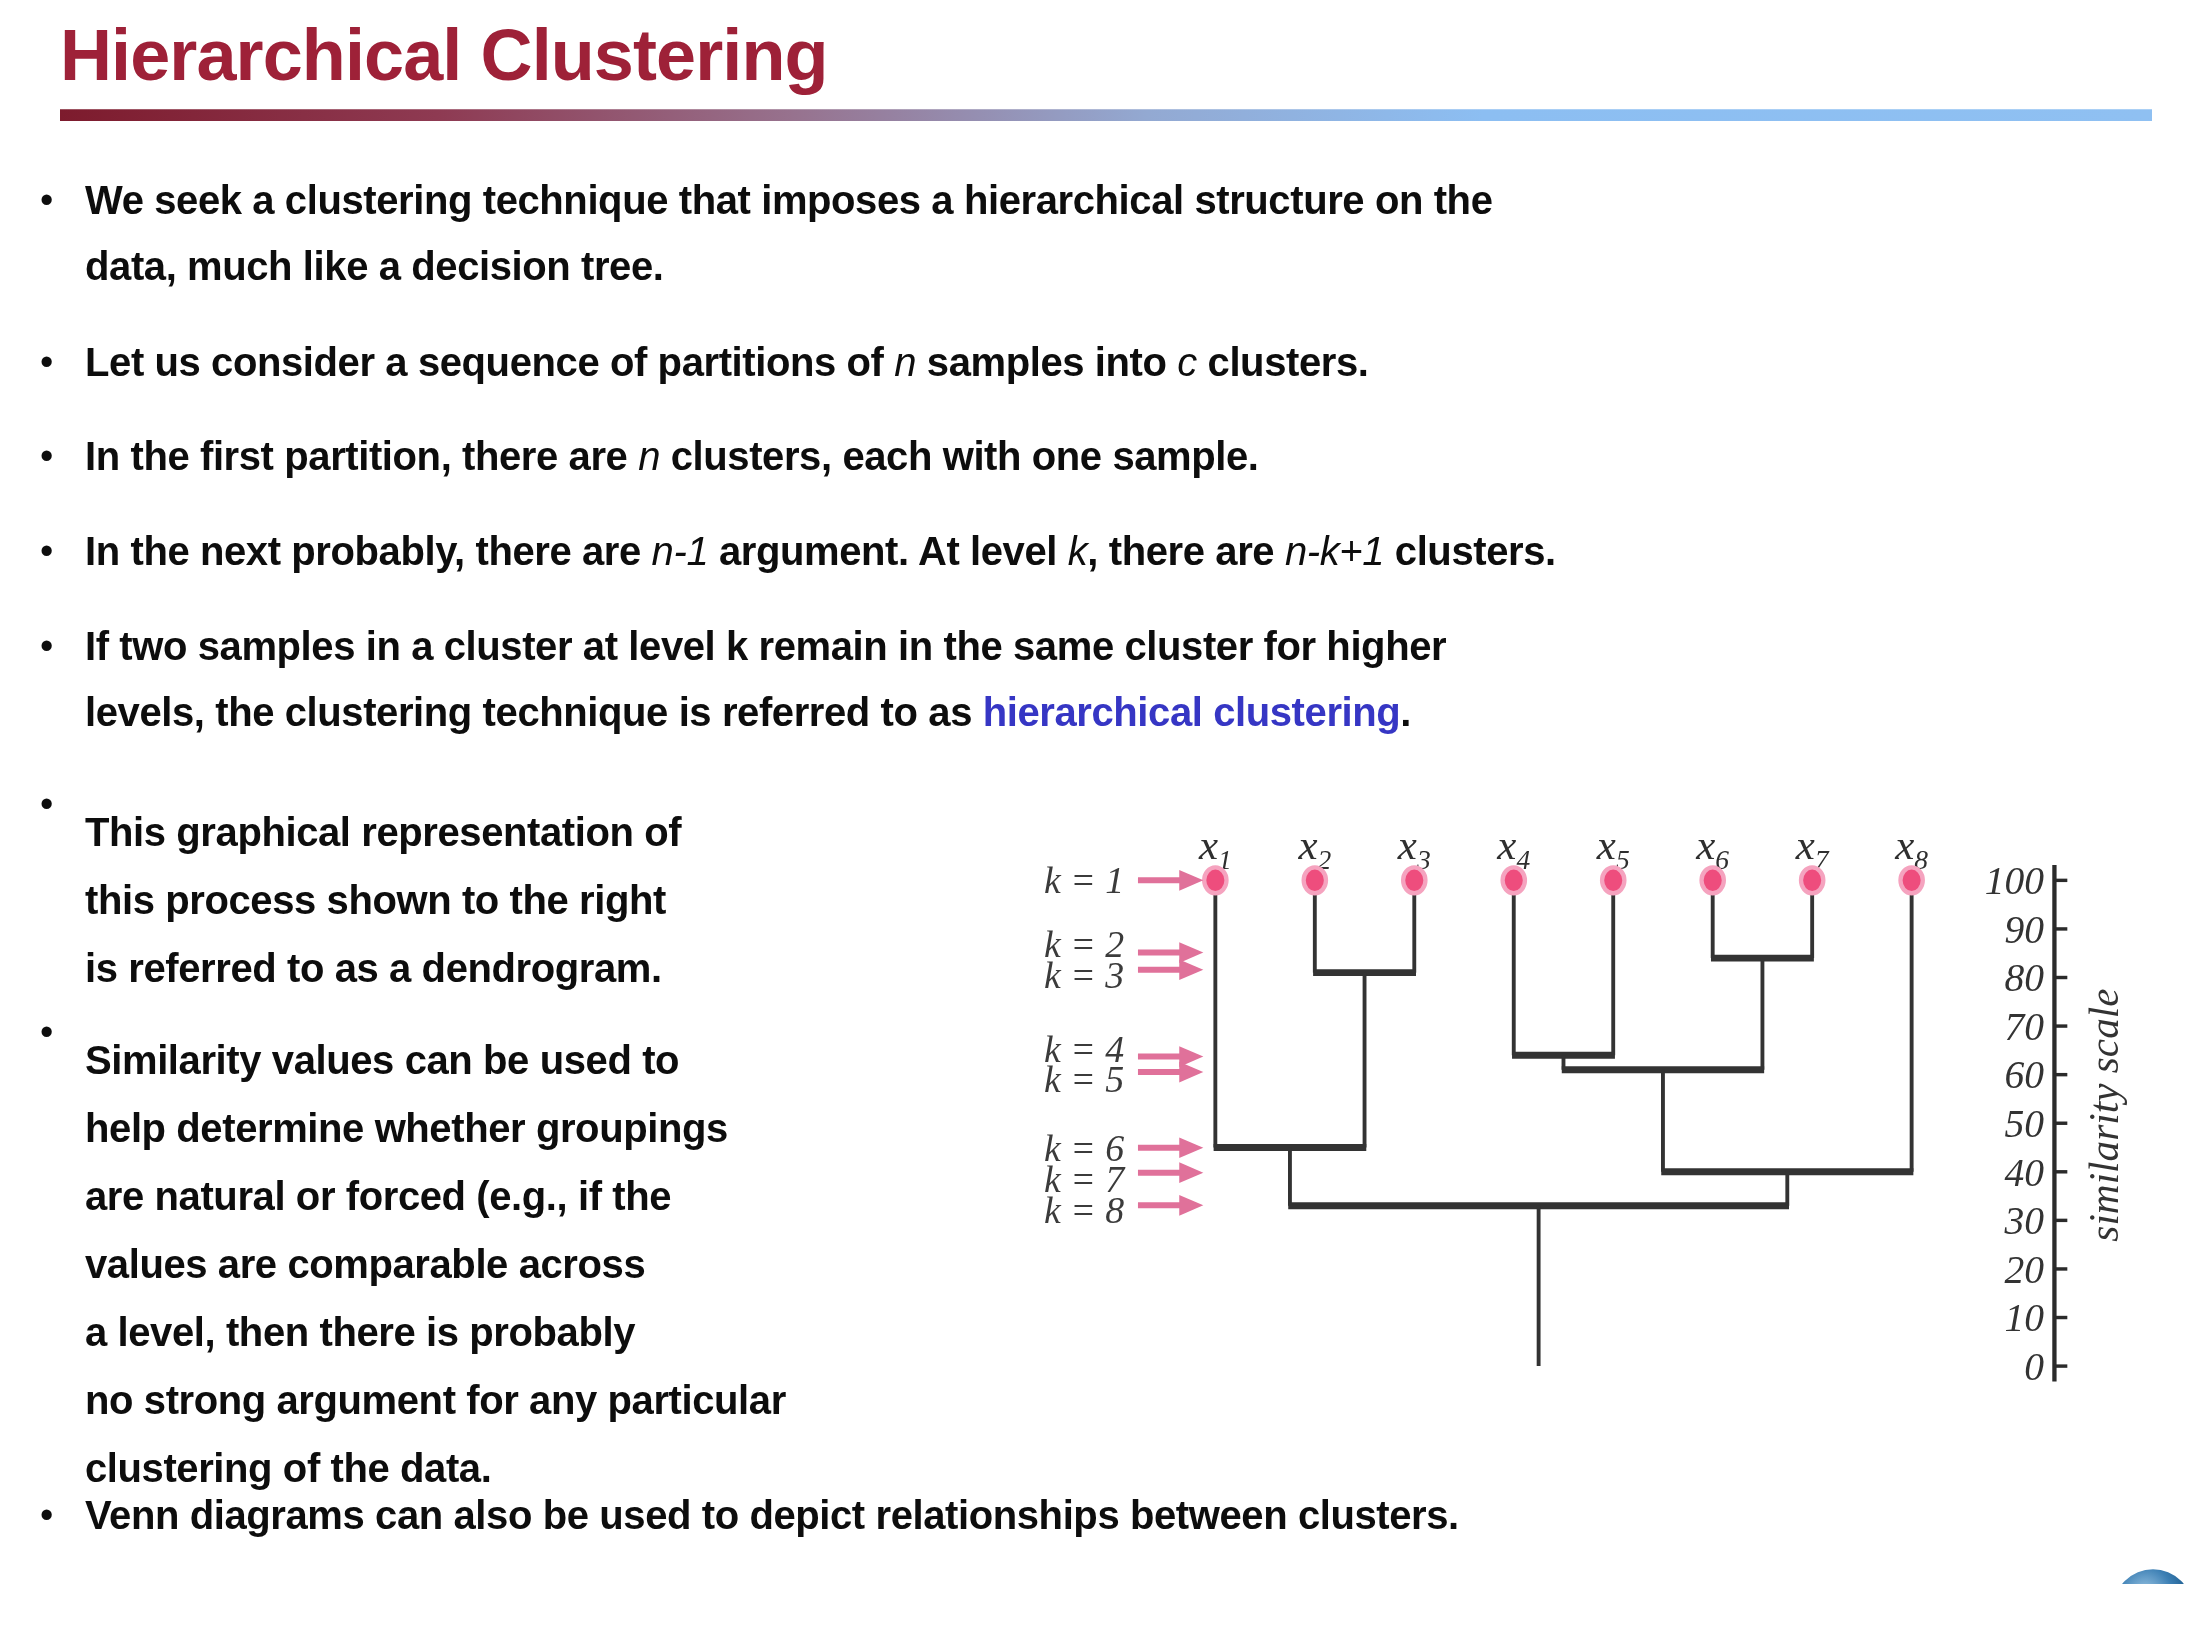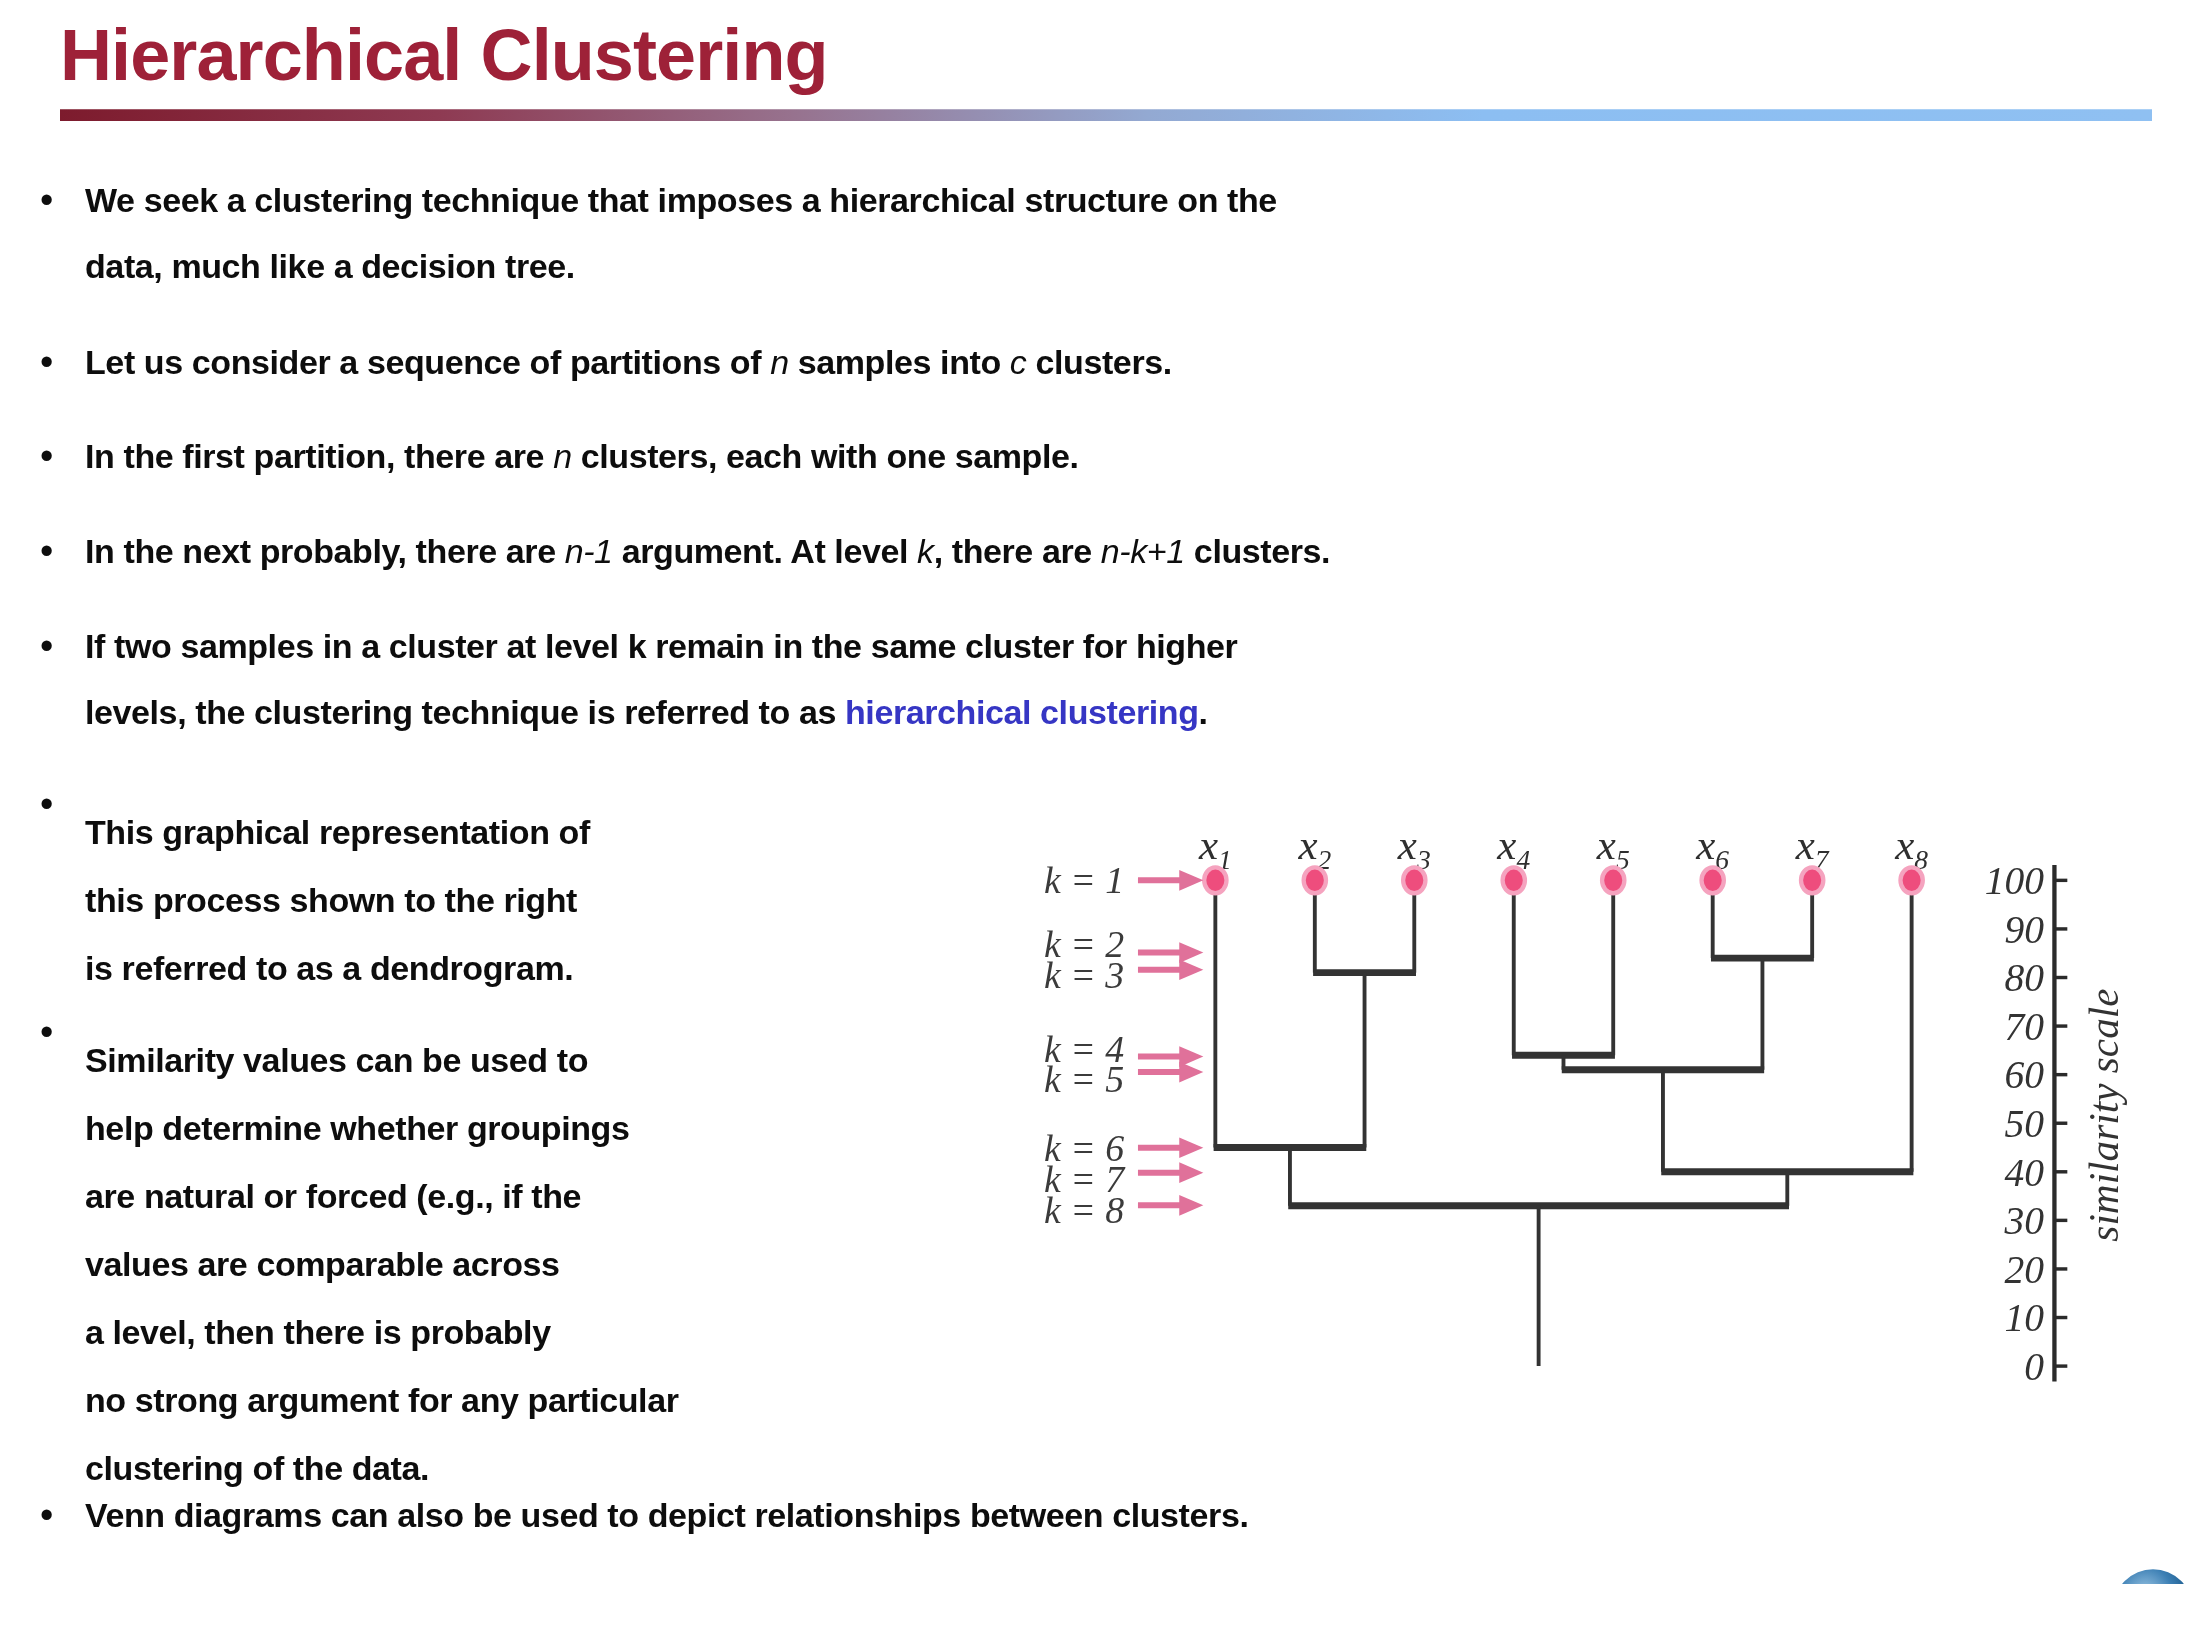--- a/index.html
+++ b/index.html
@@ -5,21 +5,21 @@
   html,body{margin:0;padding:0;background:#ffffff;}
   .slide{position:relative;width:2203px;height:1584px;background:#ffffff;overflow:hidden;
          font-family:"Liberation Sans",sans-serif;}
   .title{position:absolute;left:60px;top:19px;font-size:72px;font-weight:bold;
          color:#9e2138;letter-spacing:-0.9px;line-height:1.0;}
   .title-rule{position:absolute;left:60px;top:109px;width:2092px;height:11.2px;
          background:linear-gradient(90deg,#7d1b2d 0%,#8e3a52 18%,#97728e 35%,#93a9d2 52%,#8cbef2 68%,#8fc0f2 100%);
          border-top:1.7px solid rgba(255,255,255,0.25);}
   .bullet-row{position:absolute;left:40px;display:flex;align-items:flex-start;}
   .bullet-dot{flex:0 0 45px;font-size:38px;line-height:66px;color:#0d0d0d;text-align:left;}
-  .bullet-text{font-size:34px;font-weight:bold;color:#0d0d0d;line-height:66px;
+  .bullet-text{font-size:40px;font-weight:bold;color:#0d0d0d;line-height:66px;
          white-space:pre-line;letter-spacing:-0.4px;}
   .lh-wide .bullet-dot{line-height:68px;}
   .lh-wide .bullet-text{line-height:68px;margin-top:28px;}
   .seg-italic{font-style:italic;font-weight:normal;font-family:"Liberation Sans",sans-serif;}
   .seg-blue{color:#3636c4;}
   .dendro{position:absolute;left:998px;top:809px;width:1205px;height:619px;}
   .footer{position:absolute;left:62px;top:1644px;font-size:40px;font-weight:bold;
          color:#4d7c0f;line-height:43px;}
   .logo{position:absolute;left:2110px;top:1564px;width:86px;height:86px;}
 </style>

